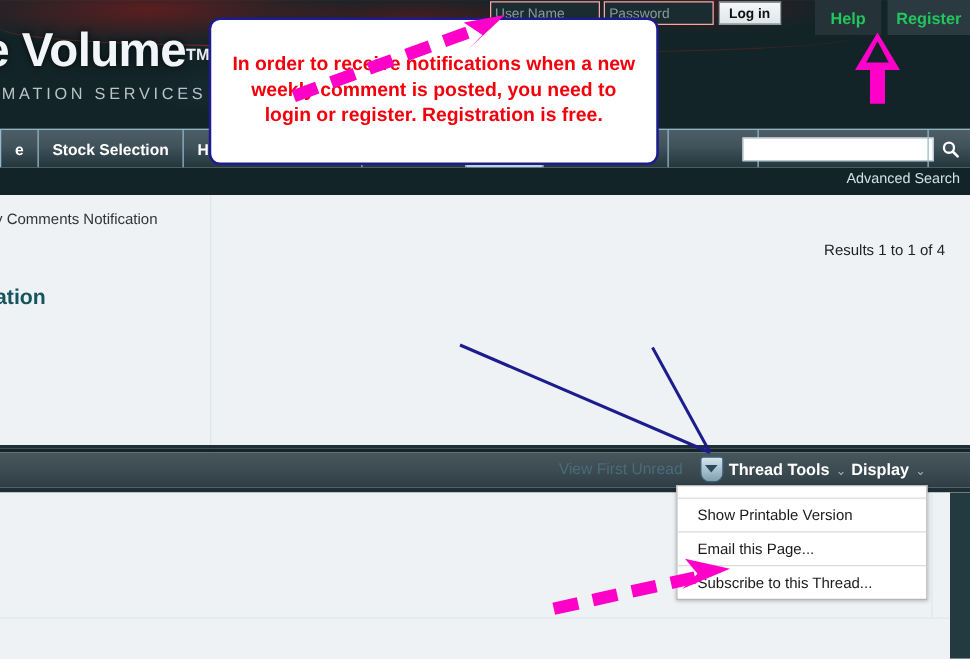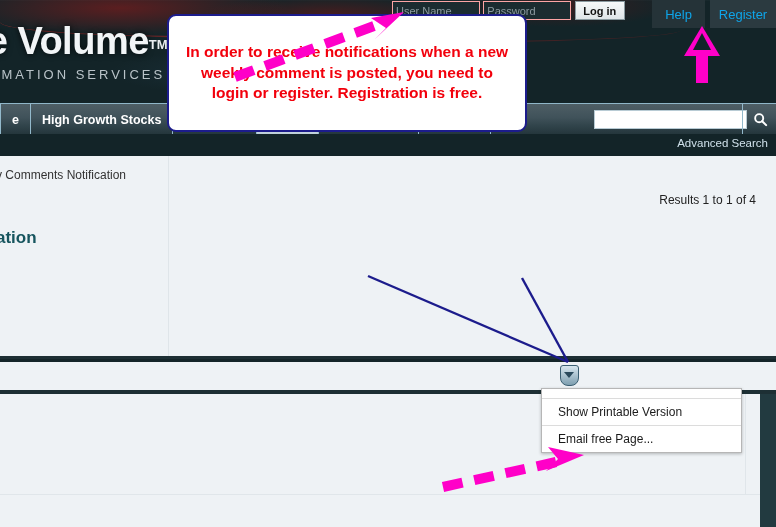--- a/index.html
+++ b/index.html
@@ -84,21 +84,21 @@
     color:#e9edf0;font-size:11px;font-weight:bold;white-space:nowrap;
   }
   .remember input{
     width:11px;height:11px;margin:0 4px 0 0;vertical-align:-1px;
     -webkit-appearance:none;appearance:none;
     background:#f3f6f8;border:1px solid #6f7f85;display:inline-block;
   }
   .hdr-btn{
     position:absolute;top:0;height:28px;
     background:#253338;
-    color:#0ea5e9;font-size:13px;font-weight:normal;
+    color:#22c55e;font-size:13px;font-weight:bold;
     display:flex;align-items:center;justify-content:center;
     cursor:pointer;
   }
   #btn-help{left:652px;width:53px;}
   #btn-register{left:710px;width:66px;background:#2b3a40;}
 
   
   .navbar{
     position:absolute;left:0;top:103px;width:776px;height:31px;
     background:linear-gradient(to bottom,#4e5e65 0%,#40525a 45%,#32454c 70%,#24363c 100%);
@@ -268,20 +268,21 @@
       <span>Remember Me?</span>
     </label>
 
     <div class="hdr-btn" id="btn-help">Help</div>
     <div class="hdr-btn" id="btn-register">Register</div>
   </div>
 
   <div class="navbar">
     <div class="tabs">
       <div class="tab">e</div>
+      <div class="tab">Stock Selection</div>
       <div class="tab">High Growth Stocks</div>
       <div class="tab">Subscribe</div>
       <div class="tab active">Forum</div>
       <div class="tab">What's New?</div>
       <div class="tab-spacer"></div>
     </div>
 
     <div class="searchwrap">
       <input class="searchbox" type="text" placeholder="" style="">
     </div>
@@ -308,33 +309,39 @@
     <polyline points="38,146 238,232" fill="none" stroke="#1c1c8c" stroke-width="2.4"></polyline>
     <polyline points="192,148 238,232" fill="none" stroke="#1c1c8c" stroke-width="2.4"></polyline>
   </svg>
 
   <div class="callout">
     <p>In order to receive notifications when a new weekly comment is posted, you need to login or register. Registration is free.</p>
   </div>
 
   <div class="strip-top"></div>
   <div class="strip-dark"></div>
+  <div class="toolbar">
+    <span class="view-first">View First Unread</span>
+    <span class="tb-item" id="tb-thread-tools"><span>Thread Tools</span><span class="caret">⌄</span></span>
+    <span class="tb-item" id="tb-display"><span>Display</span><span class="caret">⌄</span></span>
+  </div>
   <div class="vf-icon"></div>
   <div class="tb-under"></div>
 
   <div class="lower">
     <div class="lower-line"></div>
     <div class="lower-v1"></div>
     <div class="lower-right"></div>
   </div>
 
   <div class="menu">
     <div class="menu-pad"></div>
     <div class="menu-item">Show Printable Version</div>
-    <div class="menu-item">Email free Page...</div>
+    <div class="menu-item">Email this Page...</div>
+    <div class="menu-item">Subscribe to this Thread...</div>
   </div>
 
   <svg class="anno">
 
     <g>
       <line x1="235" y1="77" x2="385" y2="22" stroke="#ff00c8" stroke-width="10" stroke-dasharray="20,12" stroke-linecap="butt"></line>
       <polygon points="404,12 371,18 386,28 374,40" fill="#ff00c8"></polygon>
     </g>
 
     <g>

